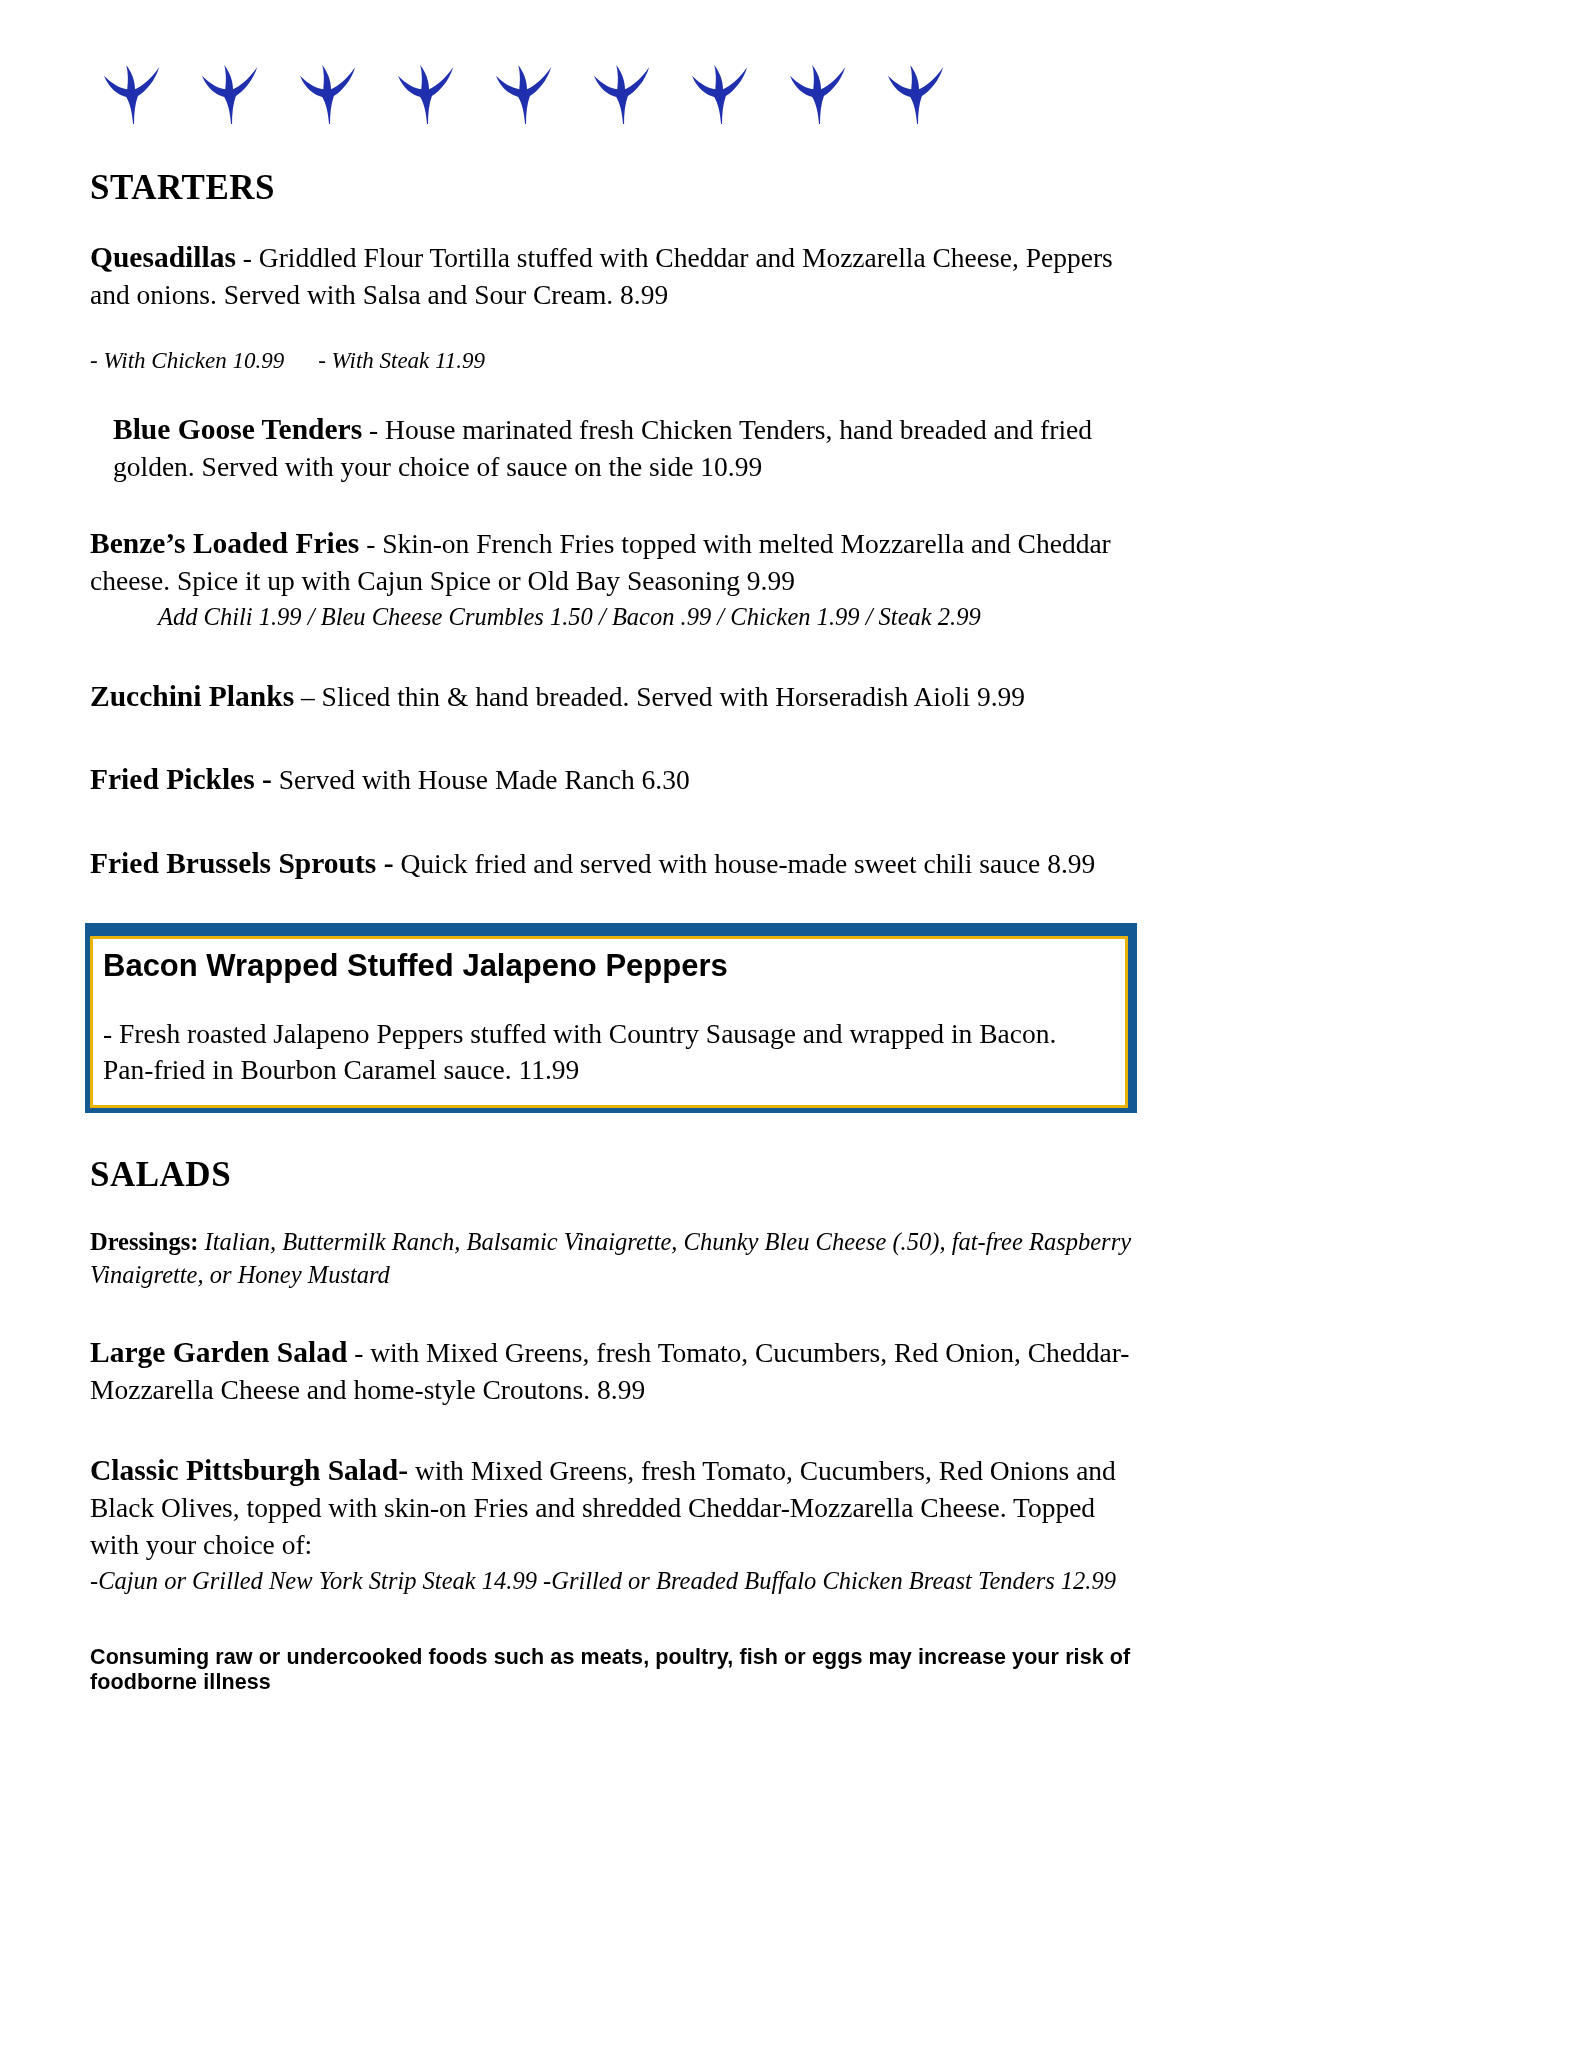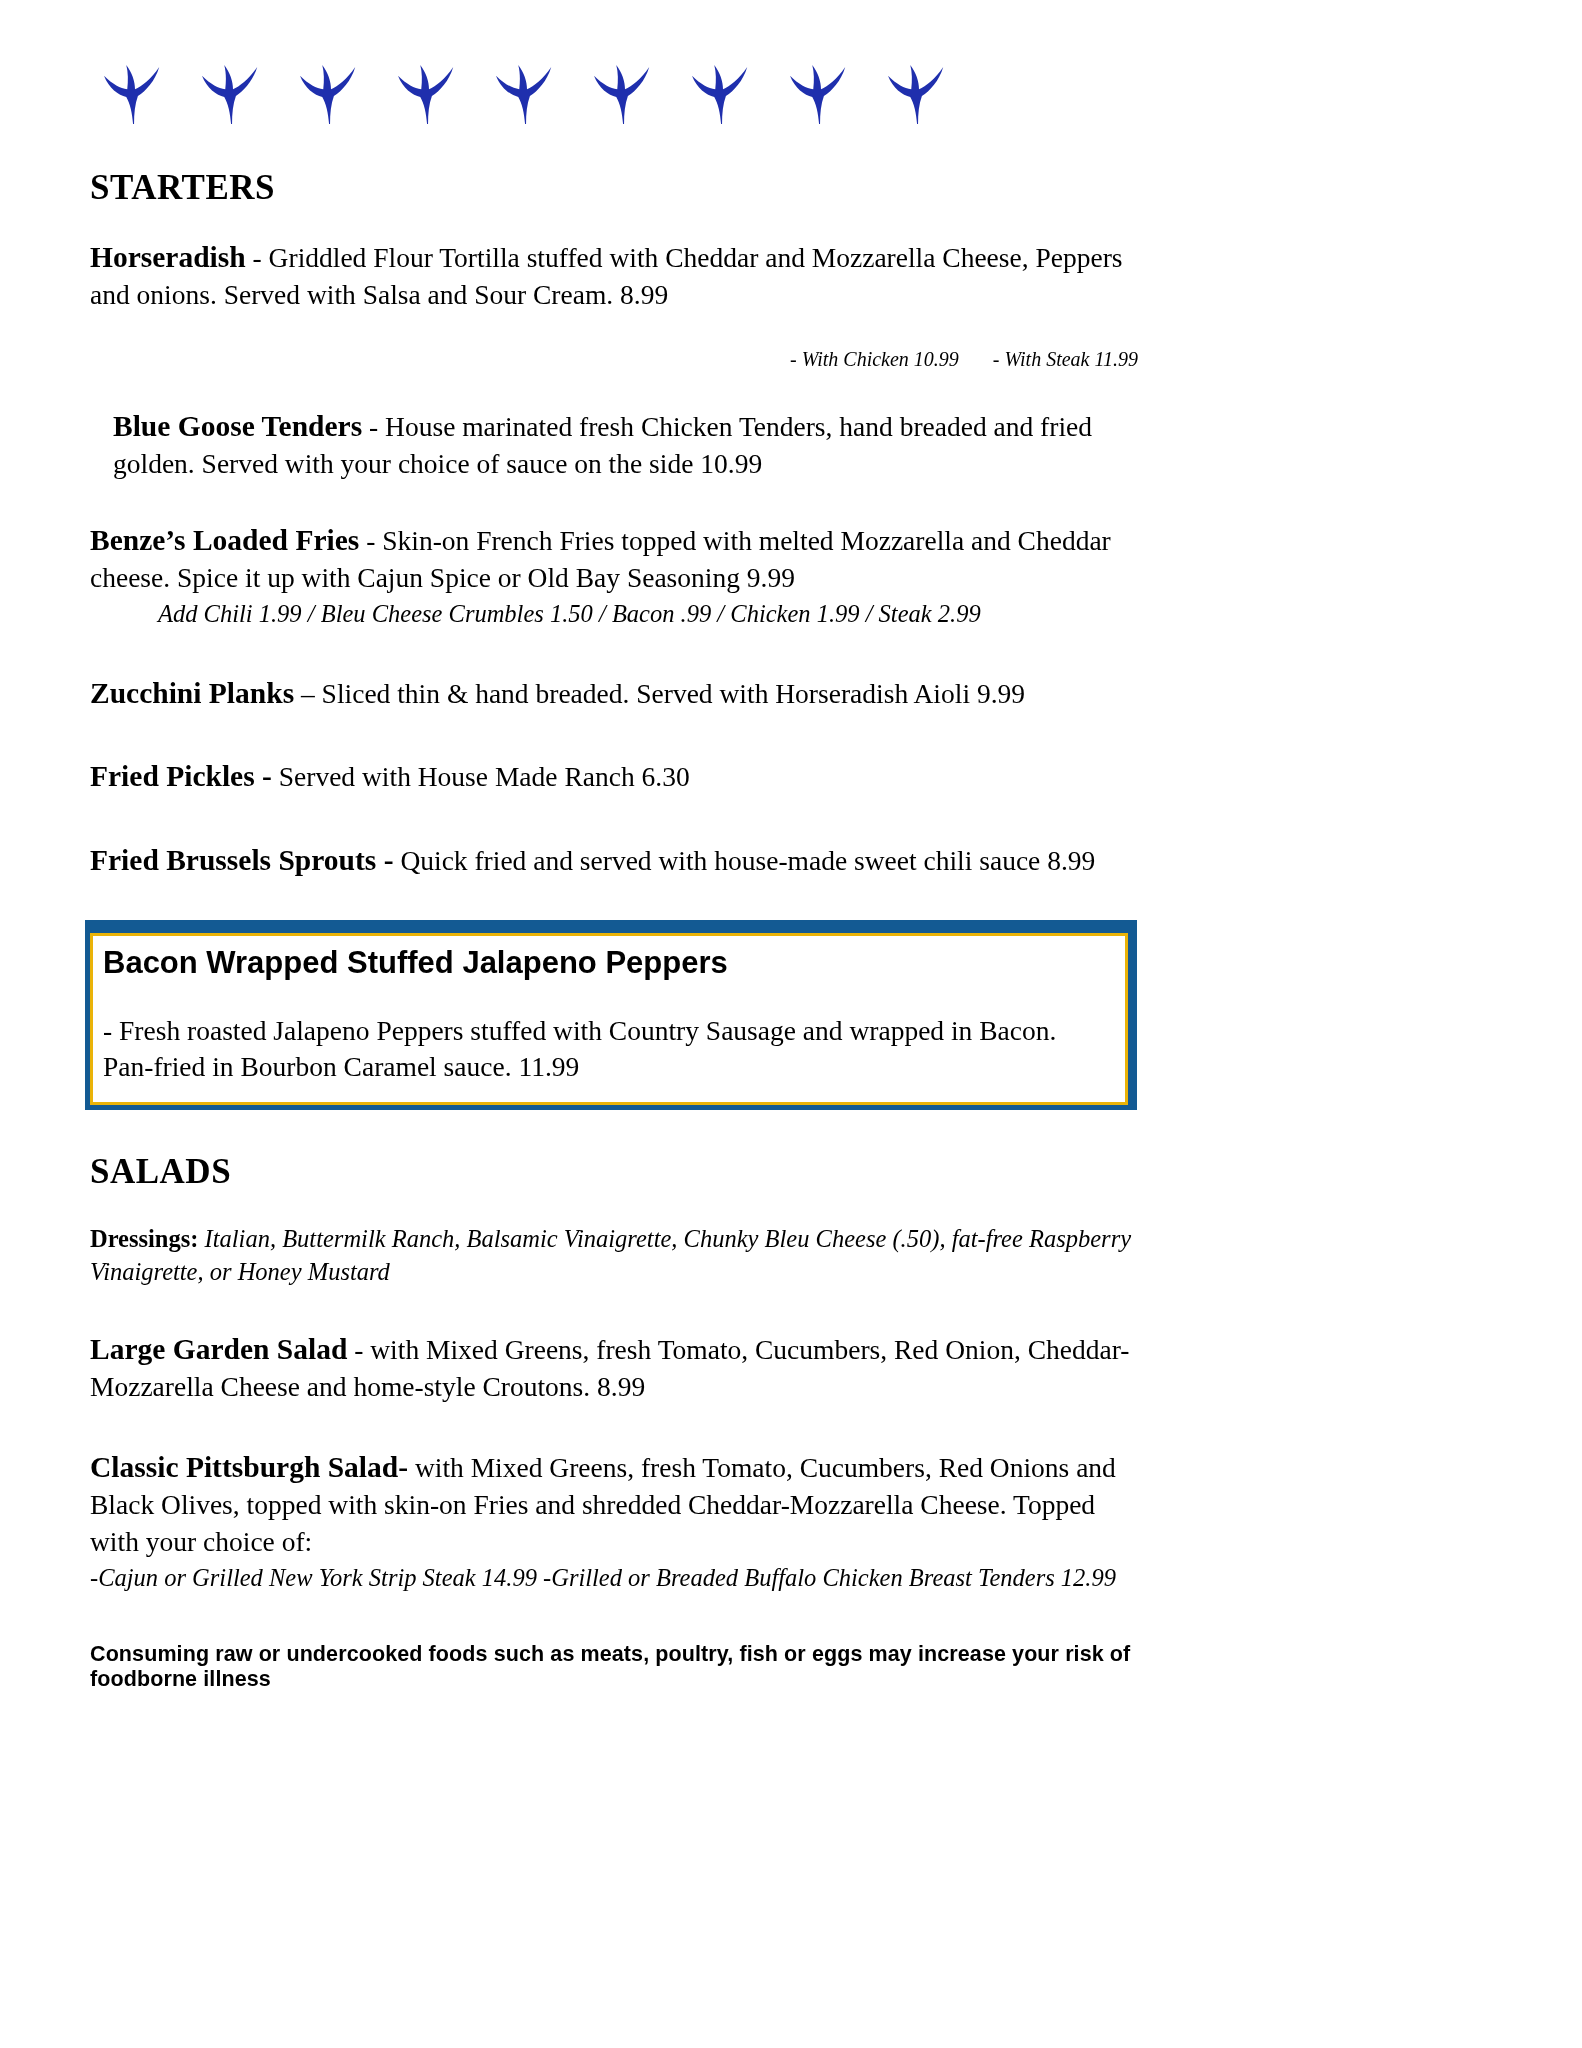--- a/index.html
+++ b/index.html
@@ -9,21 +9,21 @@
     box-sizing:border-box;position:relative;
     padding:58px 0 0 90px;overflow:hidden;
   }
   .content{width:1048px;}
   .goose-row{display:flex;gap:16px;align-items:flex-end;margin:6px 0 30px 4px;}
   .goose{width:82px;height:62px;display:block;}
   .goose path{fill:#1f2fad;}
   h1.section{font-size:35px;font-weight:bold;margin:42px 0 8px 0;letter-spacing:.5px;}
   .item{font-size:27.5px;line-height:1.33;margin:30px 0 0 0;}
   .iname{font-weight:bold;font-size:29.5px;}
-  .note-center{font-style:italic;font-size:20px;text-align:center;margin:34px 0 6px 0;display:flex;justify-content:flex-end;gap:34px;}
+  .note-center{font-style:italic;font-size:23px;text-align:center;margin:34px 0 6px 0;display:flex;justify-content:flex-start;gap:34px;}
   .note{font-style:italic;font-size:24.5px;line-height:1.3;margin:2px 0 0 0;}
   .note-indent{margin-left:68px;}
   .note b{font-style:italic;}
   .callout-wrap{
     width:1052px;box-sizing:border-box;margin:40px 0 6px -5px;
     border:5px solid #135a93;border-top-width:13px;border-right-width:9px;
   }
   .callout{border:3px solid #eab308;background:#fff;padding:8px 14px 16px 10px;}
   .callout-title{font-family:"Liberation Sans",sans-serif;font-weight:bold;font-size:31px;margin:0;line-height:1.25;}
   .callout-body{font-size:27.5px;line-height:1.33;margin:30px 0 0 0;}
@@ -66,21 +66,21 @@
       <svg class="goose" viewBox="0 0 70 64">
           <path d="M33 62 C32 50 30 41 26 34 C18 32 8 25 3 12 C12 21 20 25 27 26 C28 17 28 9 26 1 C32 9 35 18 35 26 C42 23 52 15 60 3 C56 17 46 28 38 33 C35 41 34 51 34 62 Z"></path>
         </svg>
       <svg class="goose" viewBox="0 0 70 64">
           <path d="M33 62 C32 50 30 41 26 34 C18 32 8 25 3 12 C12 21 20 25 27 26 C28 17 28 9 26 1 C32 9 35 18 35 26 C42 23 52 15 60 3 C56 17 46 28 38 33 C35 41 34 51 34 62 Z"></path>
         </svg>
     </div>
 
     <h1 class="section">STARTERS</h1>
 
-    <p class="item"><span class="iname">Horseradish</span><span> - Griddled Flour Tortilla stuffed with Cheddar and Mozzarella Cheese, Peppers and onions. Served with Salsa and Sour Cream. 8.99</span></p>
+    <p class="item"><span class="iname">Quesadillas</span><span> - Griddled Flour Tortilla stuffed with Cheddar and Mozzarella Cheese, Peppers and onions. Served with Salsa and Sour Cream. 8.99</span></p>
 
     <div class="note-center">
       <span>- With Chicken 10.99</span>
       <span>- With Steak 11.99</span>
     </div>
 
     <p class="item" style="margin-top:36px;margin-left:23px;"><span class="iname">Blue Goose Tenders</span><span> - House marinated fresh Chicken Tenders, hand breaded and fried golden.  Served with your choice of sauce on the side 10.99</span></p>
 
     <p class="item" style="margin-top:38px;"><span class="iname">Benze’s Loaded Fries</span><span> - Skin-on French Fries topped with melted Mozzarella and Cheddar cheese.   Spice it up with Cajun Spice or Old Bay Seasoning 9.99</span></p>
     <p class="note note-indent">Add  Chili 1.99  /  Bleu Cheese Crumbles  1.50  /  Bacon .99  /  Chicken 1.99  /  Steak 2.99</p>

